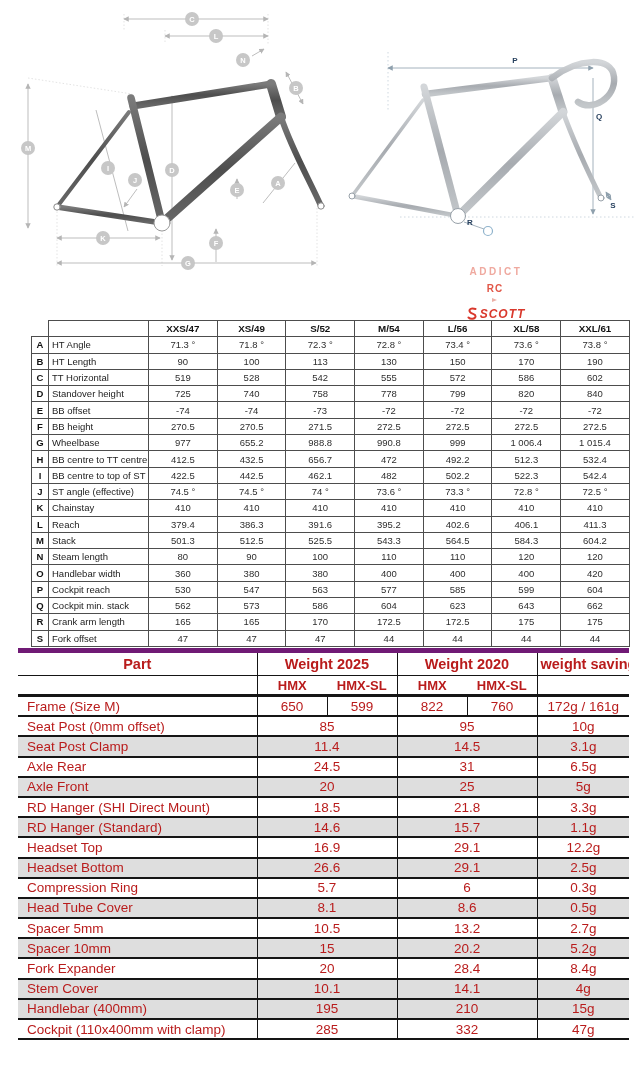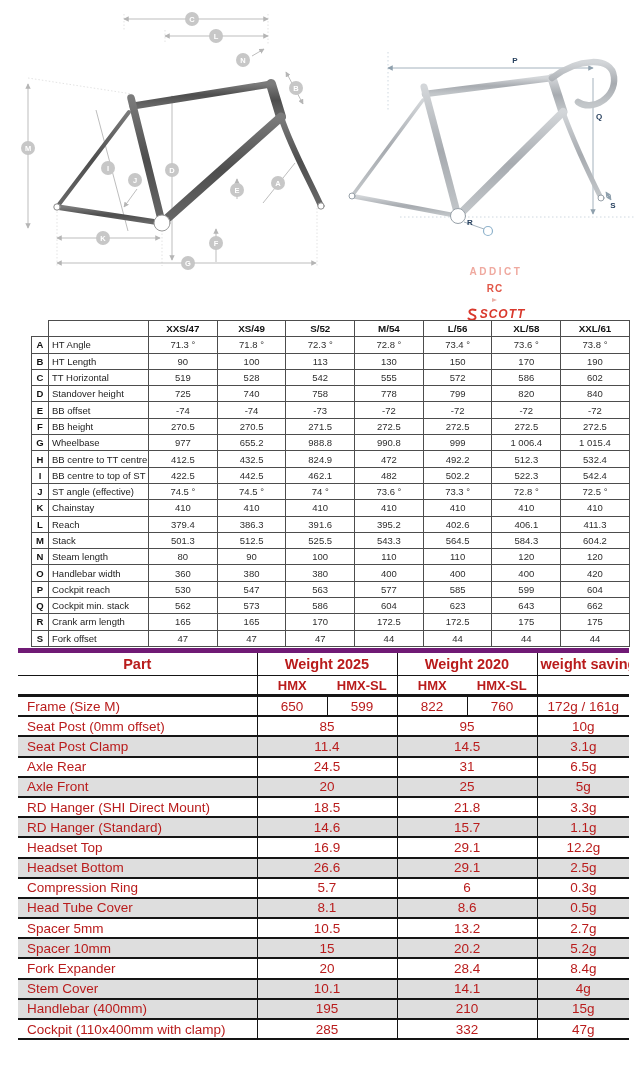--- a/index.html
+++ b/index.html
@@ -17,21 +17,21 @@
     position:absolute;left:363px;top:266px;width:266px;height:18px;
     display:flex;align-items:center;gap:6px;flex-direction:column;
   }
   #brand-model{font-size:10px;letter-spacing:2.5px;color:#efa99f;font-weight:600;}
   #brand-series{font-size:10px;letter-spacing:1px;color:#e25748;font-weight:700;margin-left:-2px;}
   #brand-line{flex:1;height:0;border-top:1px solid #ecb0a7;position:relative;}
   #brand-line:after{
     content:"";position:absolute;right:-1px;top:-3px;
     border-left:5px solid #ecb0a7;border-top:2.5px solid transparent;border-bottom:2.5px solid transparent;
   }
-  #brand-logo{display:flex;align-items:center;gap:2px;}
+  #brand-logo{display:flex;align-items:flex-start;gap:2px;}
   #brand-name{font-size:12px;font-weight:900;font-style:italic;color:#d9382c;letter-spacing:1px;}
   
   #geo-wrap{position:absolute;left:31px;top:320px;width:598px;}
   #geo-table{border-collapse:collapse;table-layout:fixed;width:598px;font-size:9.5px;}
   #geo-table th,#geo-table td{
     border:1px solid #4d4d4d;padding:0 2px;height:15.3px;line-height:11px;
     text-align:center;vertical-align:middle;white-space:nowrap;overflow:hidden;
   }
   #geo-table .ghost{border:none;background:transparent;}
   #geo-table thead th{font-weight:bold;font-size:9.8px;color:#111;}
@@ -290,21 +290,21 @@
           <td class="g-val">990.8</td>
           <td class="g-val">999</td>
           <td class="g-val">1 006.4</td>
           <td class="g-val">1 015.4</td>
         </tr>
         <tr>
           <td class="letter">H</td>
           <td class="g-label">BB centre to TT centre</td>
           <td class="g-val">412.5</td>
           <td class="g-val">432.5</td>
-          <td class="g-val">824.9</td>
+          <td class="g-val">656.7</td>
           <td class="g-val">472</td>
           <td class="g-val">492.2</td>
           <td class="g-val">512.3</td>
           <td class="g-val">532.4</td>
         </tr>
         <tr>
           <td class="letter">I</td>
           <td class="g-label">BB centre to top of ST</td>
           <td class="g-val">422.5</td>
           <td class="g-val">442.5</td>

